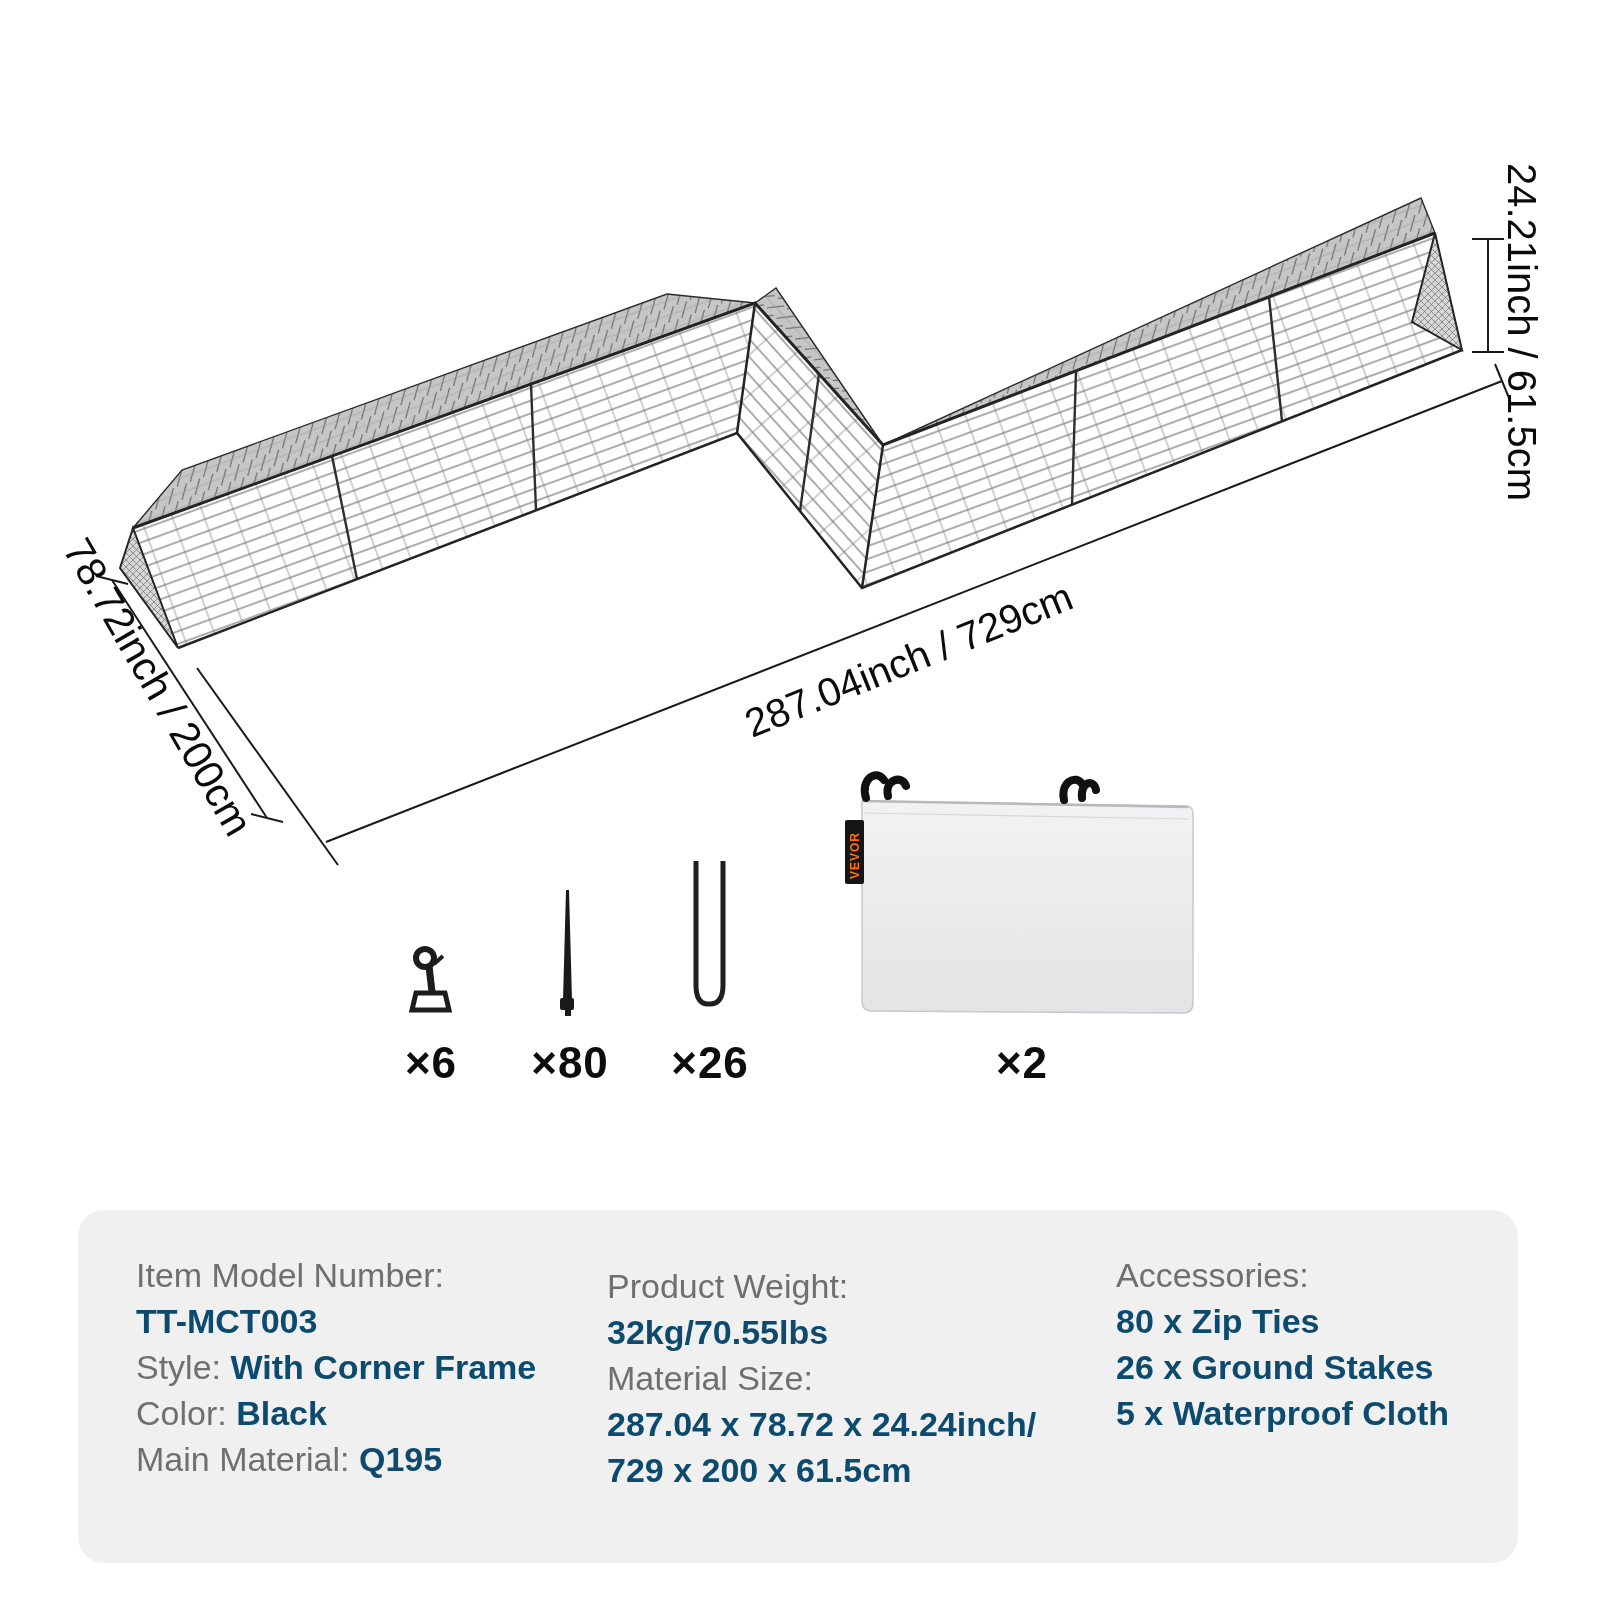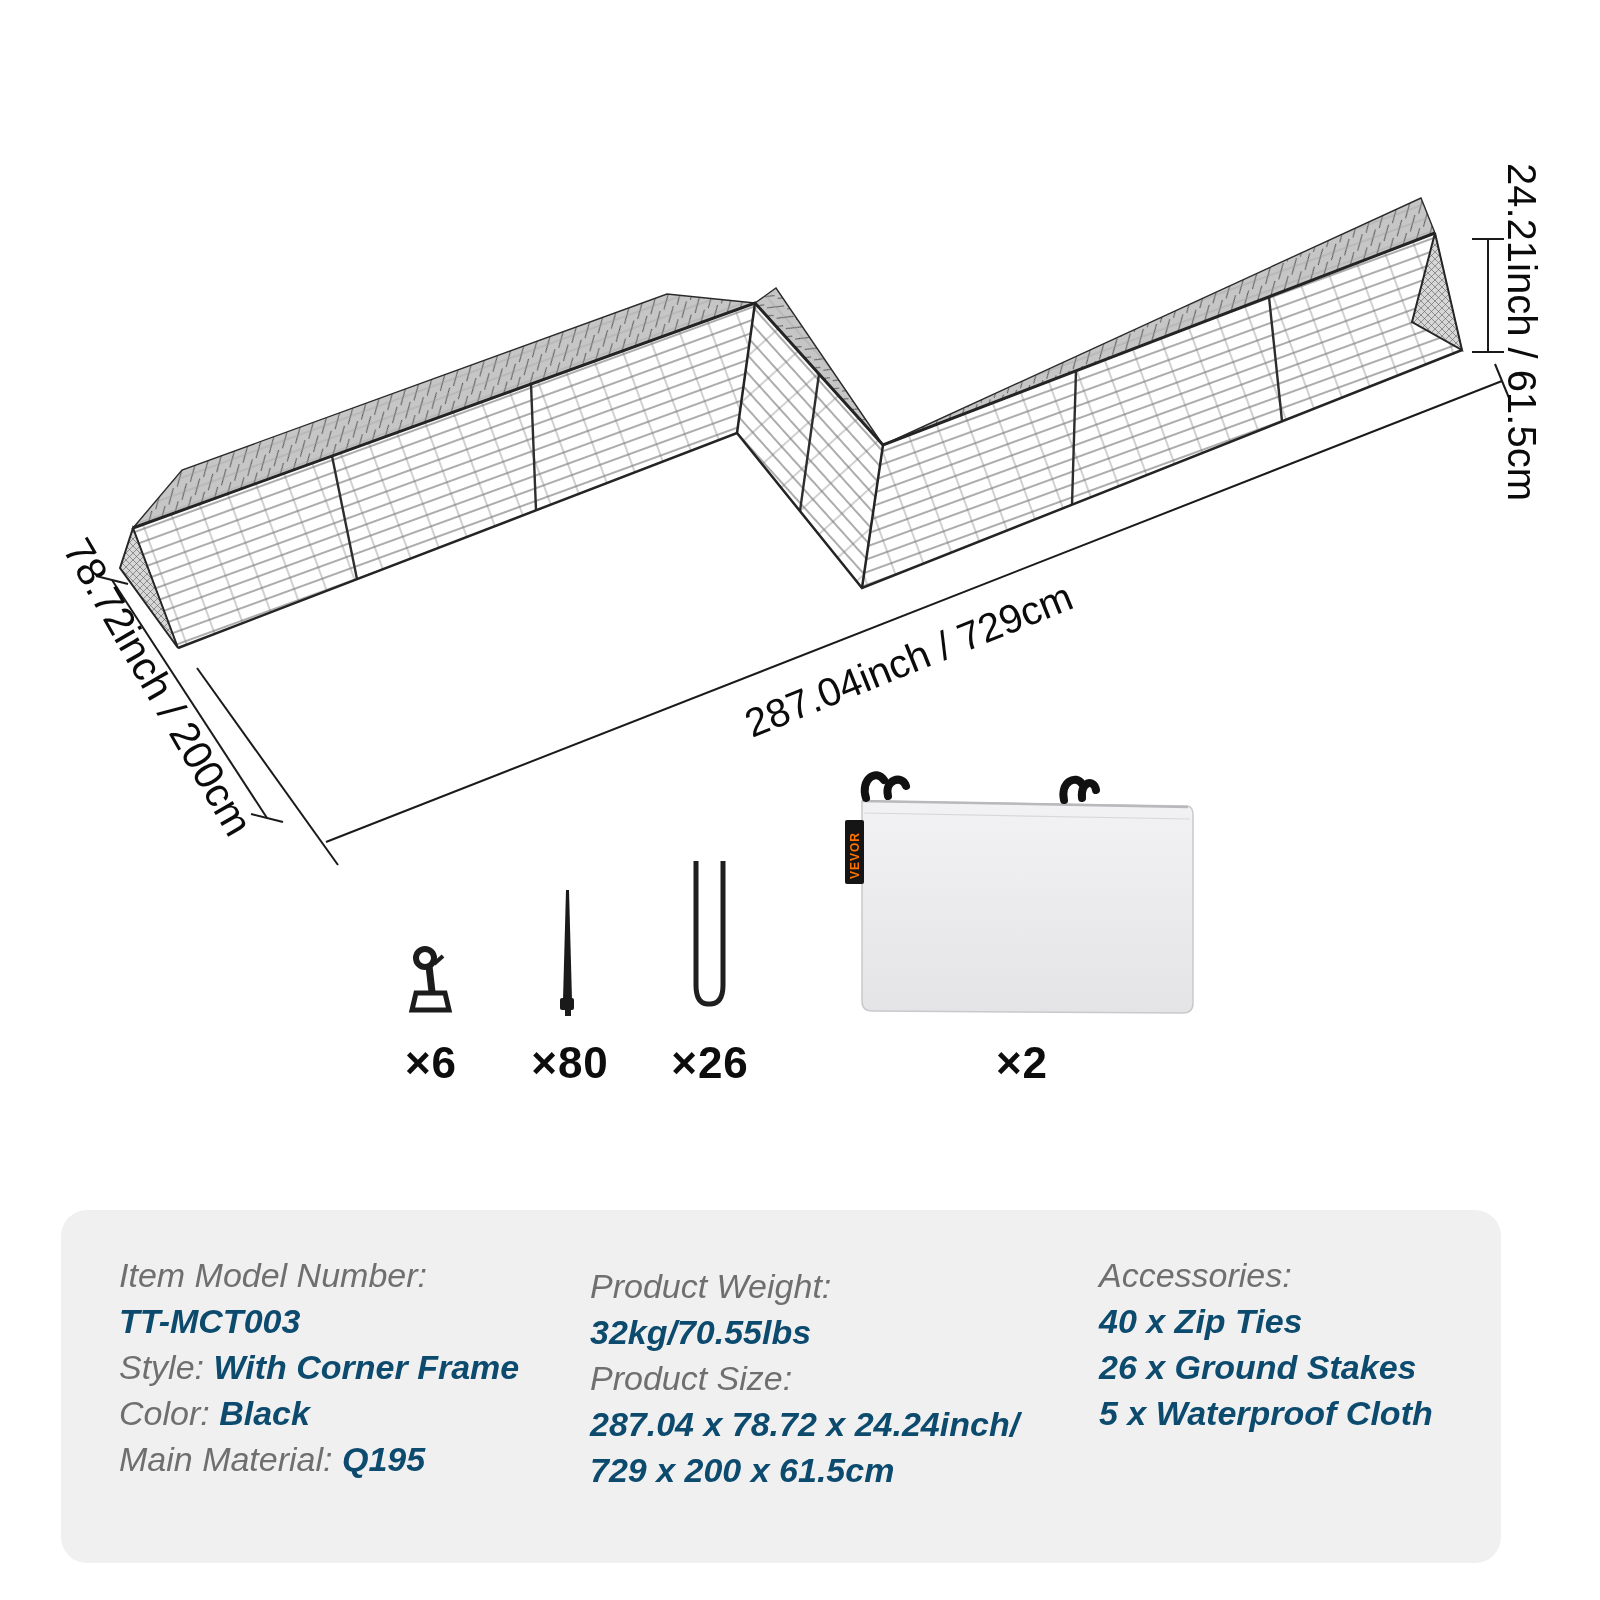--- a/index.html
+++ b/index.html
@@ -1,22 +1,22 @@
 <!DOCTYPE html>
 <html><head>
 <meta charset="utf-8">
 <style>
   html,body{margin:0;padding:0;background:#ffffff;}
   #page{position:relative;width:1600px;height:1600px;background:#ffffff;overflow:hidden;
         font-family:"Liberation Sans", sans-serif;}
   #scene{position:absolute;left:0;top:0;}
   .count{position:absolute;transform:translateX(-50%);font-size:44px;font-weight:bold;
          color:#0d0d0d;letter-spacing:1px;}
-  #spec-panel{position:absolute;left:61px;top:1210px;width:1440px;height:353px;
-              background:#f0f0f0;border-radius:26px;font-style:italic;}
+  #spec-panel{position:absolute;left:78px;top:1210px;width:1440px;height:353px;
+              background:#f0f0f0;border-radius:26px;}
   .spec-col{position:absolute;top:42px;}
   .spec-line{font-size:34px;line-height:46px;white-space:nowrap;color:#6f6f6f;}
   .spec-line .lbl{color:#6f6f6f;font-weight:400;}
   .spec-line .val{color:#0c4a6e;font-weight:700;}
   #col-1{left:58px;} #col-2{left:529px;margin-top:11px;} #col-3{left:1038px;}
 </style>
 </head>
 <body>
 
 <div id="page">
@@ -139,26 +139,26 @@
       <div class="spec-line"><span class="lbl">Item Model Number:</span><span class="val"></span></div>
       <div class="spec-line"><span class="lbl"></span><span class="val">TT-MCT003</span></div>
       <div class="spec-line"><span class="lbl">Style: </span><span class="val">With Corner Frame</span></div>
       <div class="spec-line"><span class="lbl">Color: </span><span class="val">Black</span></div>
       <div class="spec-line"><span class="lbl">Main Material: </span><span class="val">Q195</span></div>
     </div>
 
     <div class="spec-col" id="col-2">
       <div class="spec-line"><span class="lbl">Product Weight:</span><span class="val"></span></div>
       <div class="spec-line"><span class="lbl"></span><span class="val">32kg/70.55lbs</span></div>
-      <div class="spec-line"><span class="lbl">Product Size:</span><span class="val"></span></div>
+      <div class="spec-line"><span class="lbl">Material Size:</span><span class="val"></span></div>
       <div class="spec-line"><span class="lbl"></span><span class="val">287.04 x 78.72 x 24.24inch/</span></div>
       <div class="spec-line"><span class="lbl"></span><span class="val">729 x 200 x 61.5cm</span></div>
     </div>
 
     <div class="spec-col" id="col-3">
       <div class="spec-line"><span class="lbl">Accessories:</span><span class="val"></span></div>
-      <div class="spec-line"><span class="lbl"></span><span class="val">40 x Zip Ties</span></div>
+      <div class="spec-line"><span class="lbl"></span><span class="val">80 x Zip Ties</span></div>
       <div class="spec-line"><span class="lbl"></span><span class="val">26 x Ground Stakes</span></div>
       <div class="spec-line"><span class="lbl"></span><span class="val">5 x Waterproof Cloth</span></div>
     </div>
 
   </div>
 </div>
 
 </body></html>

